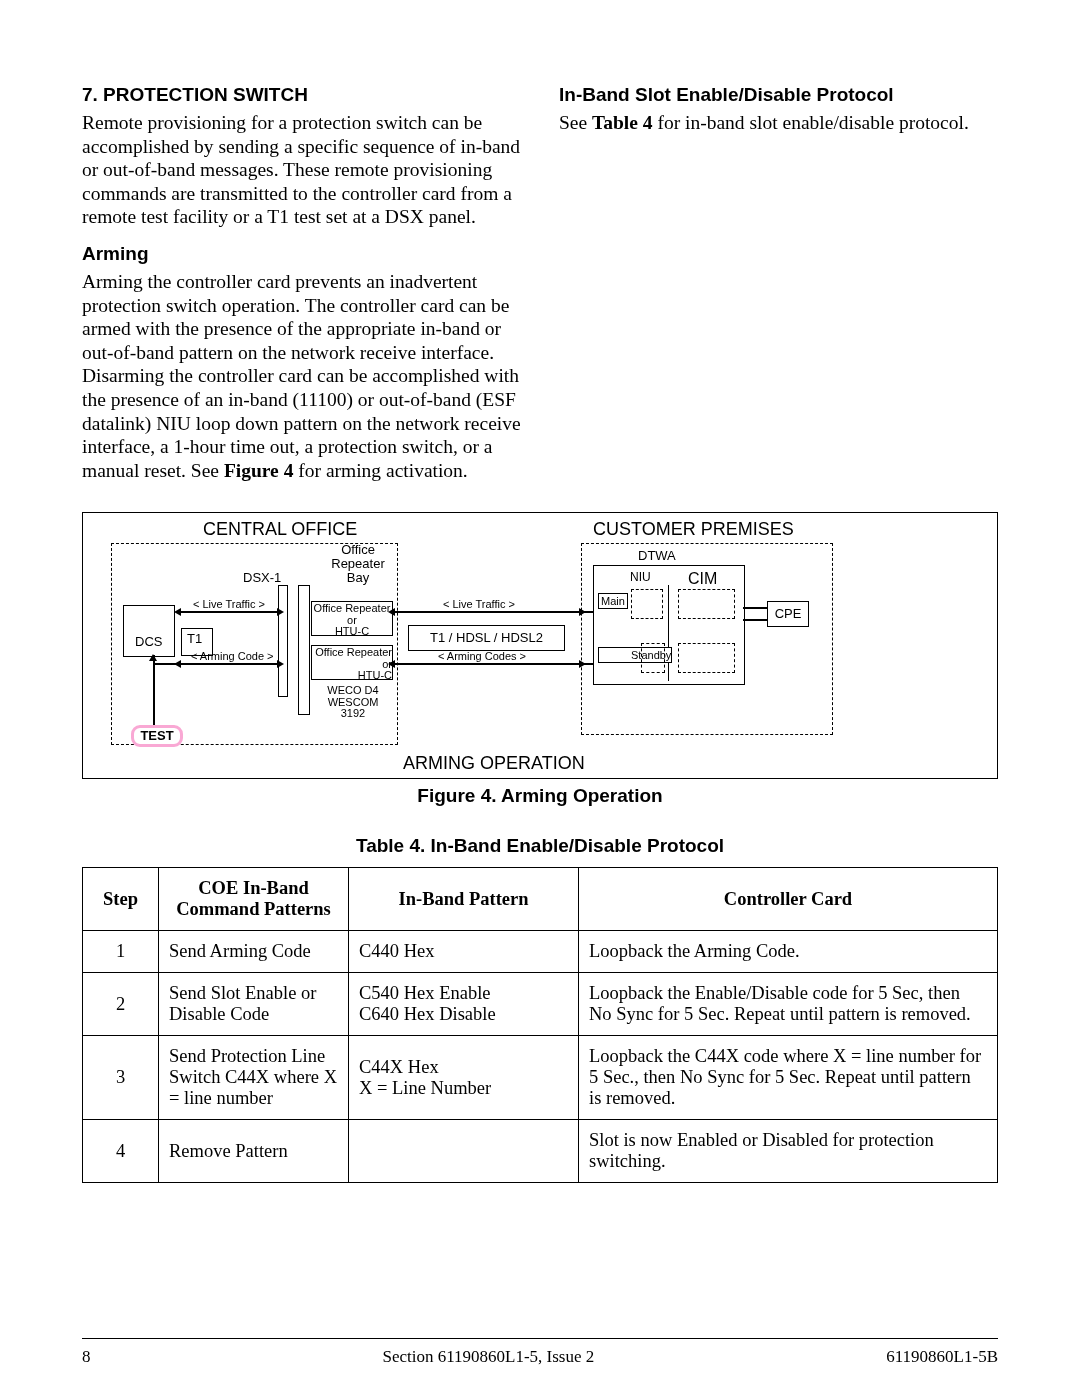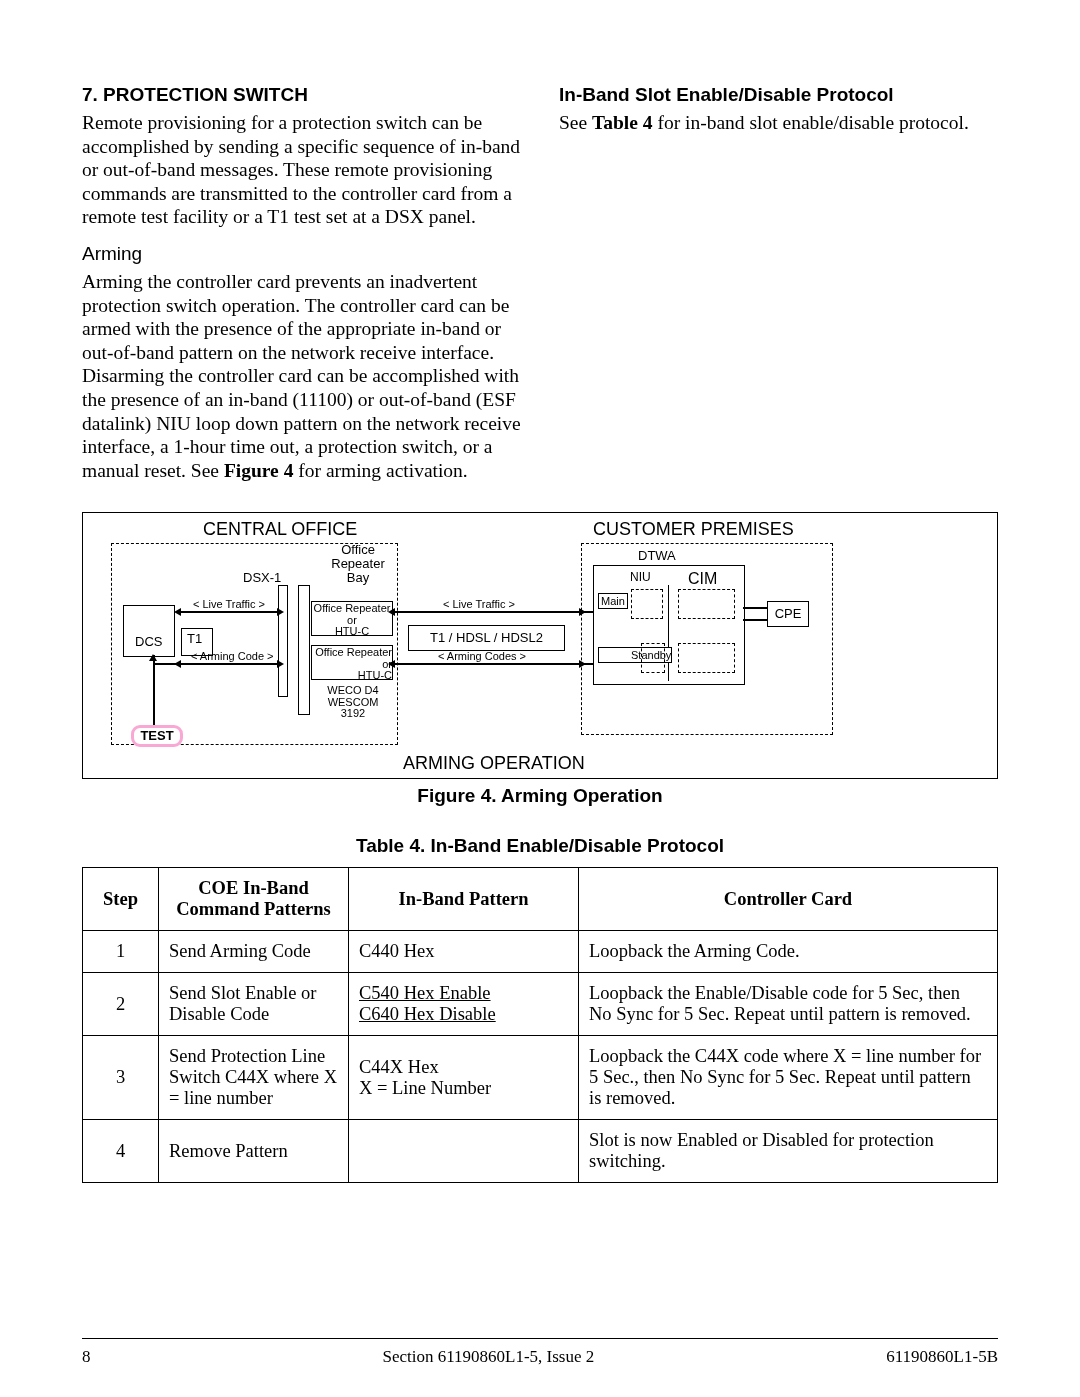--- a/index.html
+++ b/index.html
@@ -25,21 +25,21 @@
     line-height:1.21;
   }
   .h-num{
     font-family:Arial,Helvetica,sans-serif;
     font-weight:bold;
     font-size:19px;
     margin:0 0 4px 0;
   }
   .h-sub{
     font-family:Arial,Helvetica,sans-serif;
-    font-weight:normal;
+    font-weight:bold;
     font-size:19px;
     margin:14px 0 4px 0;
   }
   .para{margin:0;}
   
   .fig-wrap{
     margin-top:30px;
     border:1.5px solid #000;
     position:relative;
     height:265px;
@@ -228,21 +228,21 @@
     <tbody>
       <tr>
         <td class="step">1</td>
         <td>Send Arming Code</td>
         <td>C440 Hex</td>
         <td>Loopback the Arming Code.</td>
       </tr>
       <tr>
         <td class="step">2</td>
         <td>Send Slot Enable or Disable Code</td>
-        <td style="white-space:pre-line;text-decoration:underline;">C540 Hex Enable
+        <td style="white-space:pre-line;">C540 Hex Enable
 C640 Hex Disable</td>
         <td>Loopback the Enable/Disable code for 5 Sec, then No Sync for 5 Sec. Repeat until pattern is removed.</td>
       </tr>
       <tr>
         <td class="step">3</td>
         <td>Send Protection Line Switch C44X where X = line number</td>
         <td style="white-space:pre-line;">C44X Hex
 X = Line Number</td>
         <td>Loopback the C44X code where X = line number for 5 Sec., then No Sync for 5 Sec. Repeat until pattern is removed.</td>
       </tr>

